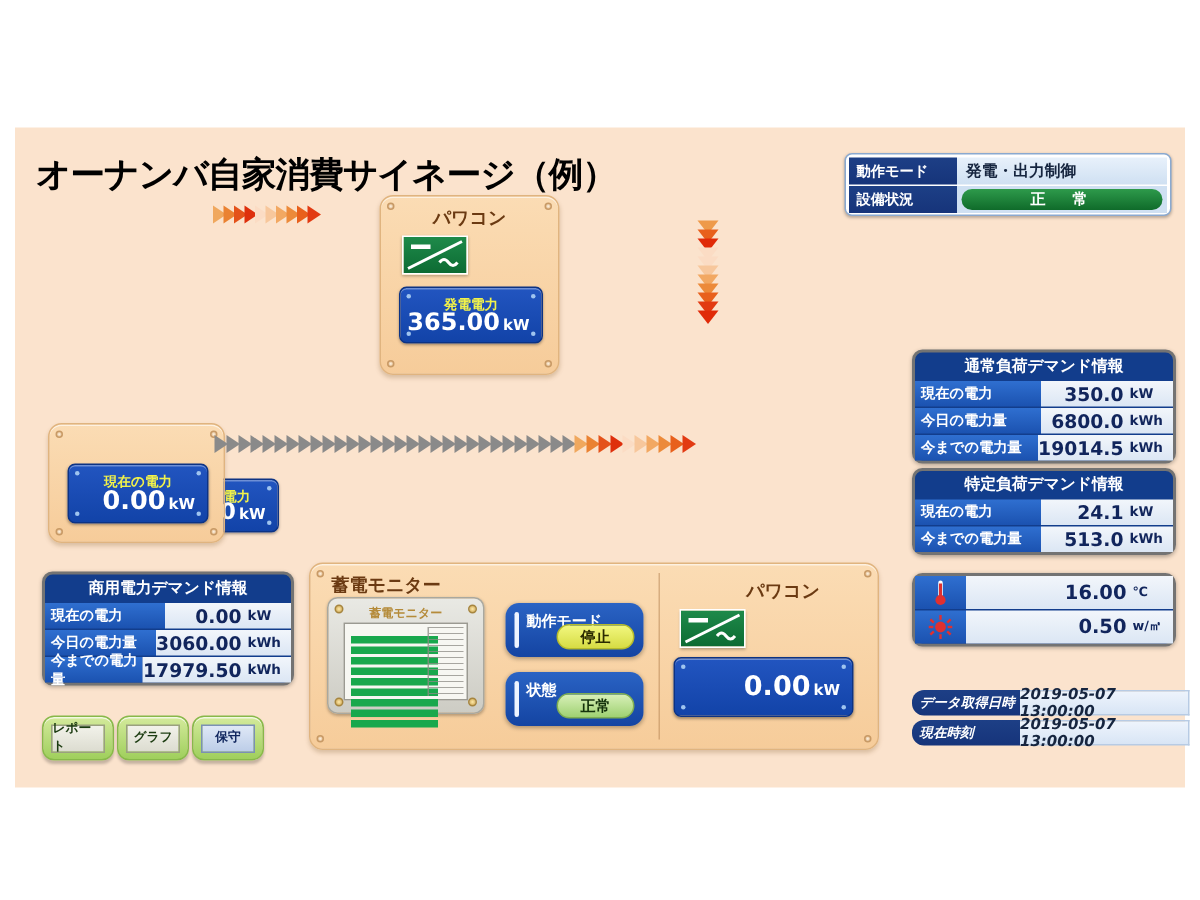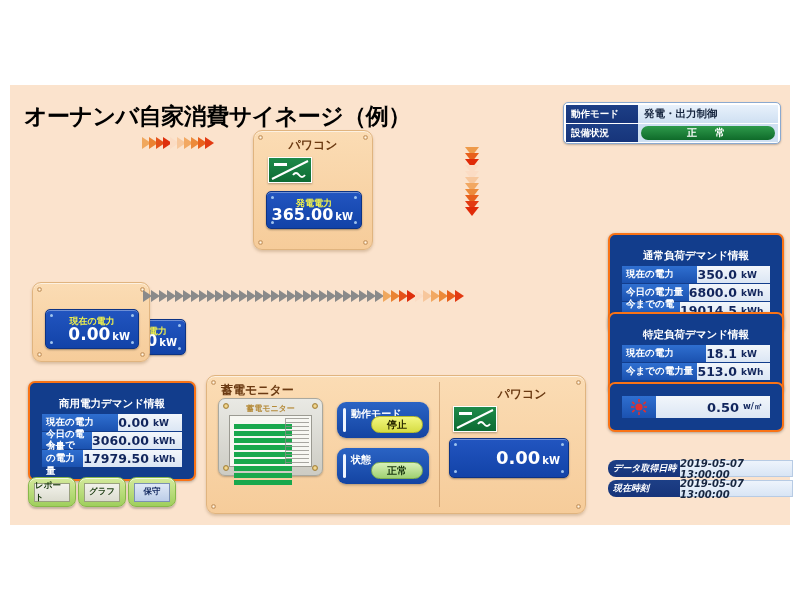--- a/index.html
+++ b/index.html
@@ -62,23 +62,23 @@
   .plate-value {
     position: absolute; left: 0; right: 8px; bottom: 4px; text-align: right;
     font-size: 17px; font-weight: bold; color: #ffffff;
   }
   .plate-value .unit { font-size: 10px; font-weight: bold; margin-left: 2px; }
 
   
   .data-panel {
     position: absolute;
     background: #123d8c;
-    border: 2px solid #f97316;
+    border: 2px solid #737373;
     border-radius: 7px;
-    padding: 12px;
+    padding: 0;
     box-shadow: 0 1px 3px rgba(0,0,0,.3);
   }
   .dp-title {
     text-align: center; color: #ffffff; font-weight: bold;
     font-size: 10.5px; padding: 2px 0 3px;
   }
   .dp-row { display: flex; height: 17px; align-items: stretch; margin-bottom: 1px; }
   .dp-row:last-child { margin-bottom: 0; }
   .dp-key {
     width: 78px; background: linear-gradient(#2f6fd0, #1b52b0);
@@ -469,35 +469,48 @@
         </div>
       </div>
   </div>
 
   <div class="data-panel" style="left:598px; top:227px; width:176px;">
     <div class="dp-title">特定負荷デマンド情報</div>
     <div id="specific-load-rows">
         <div class="dp-row">
           <div class="dp-key" style="width: 84px;">現在の電力</div>
           <div class="dp-val">
-            <span>18.1</span>
+            <span>24.1</span>
             <span class="u">kW</span>
           </div>
         </div>
         <div class="dp-row">
           <div class="dp-key" style="width: 84px;">今までの電力量</div>
           <div class="dp-val">
             <span>513.0</span>
             <span class="u">kWh</span>
           </div>
         </div>
       </div>
   </div>
 
   <div class="data-panel" id="weather" style="left:598px; top:297px; width:176px;">
+    <div class="w-row">
+      <div class="w-ico">
+        <svg width="12" height="18" viewBox="0 0 12 18">
+          <rect x="4.5" y="1" width="3" height="11" rx="1.5" fill="#ffffff"></rect>
+          <rect x="5" y="3" width="2" height="9" fill="#e03030"></rect>
+          <circle cx="6" cy="14" r="3.4" fill="#e03030"></circle>
+        </svg>
+      </div>
+      <div class="w-val">
+        <span id="w-temp-v">16.00</span>
+          <span class="u" id="w-temp-u">℃</span>
+      </div>
+    </div>
     <div class="w-row" style="margin-bottom:0;">
       <div class="w-ico">
         <svg width="16" height="16" viewBox="0 0 16 16">
           <g fill="#e03030">
             <circle cx="8" cy="8" r="3.6"></circle>
             <rect x="7.2" y="0" width="1.6" height="3.2"></rect>
             <rect x="7.2" y="12.8" width="1.6" height="3.2"></rect>
             <rect x="0" y="7.2" width="3.2" height="1.6"></rect>
             <rect x="12.8" y="7.2" width="3.2" height="1.6"></rect>
             <rect x="1.6" y="2.4" width="1.6" height="3.2" transform="rotate(-45 2.4 4)"></rect>
@@ -516,21 +529,21 @@
 
   <div class="ts-row" style="left:598px; top:375px;">
     <div class="ts-key">データ取得日時</div>
     <div class="ts-val">2019-05-07 13:00:00</div>
   </div>
   <div class="ts-row" style="left:598px; top:395px;">
     <div class="ts-key">現在時刻</div>
     <div class="ts-val">2019-05-07 13:00:00</div>
   </div>
 
-  <div class="beige-card" style="left:196px; top:290px; width:380px; height:139px;">
+  <div class="beige-card" style="left:196px; top:290px; width:380px; height:125px;">
     <span class="screw s-tl"></span>
     <span class="screw s-tr"></span>
     <span class="screw s-bl"></span>
     <span class="screw s-br"></span>
     <div style="position:absolute; left:14px; top:6px; font-size:12px; font-weight:bold; color:#6b3a12;">蓄電モニター</div>
 
     <div style="position:absolute; left:232px; top:6px; bottom:6px; width:1px; background:rgba(180,130,80,.5);"></div>
 
     <div id="batt-display" style="left:11px; top:22px;">
       <span class="bscrew" style="left:4px;top:4px;"></span>

